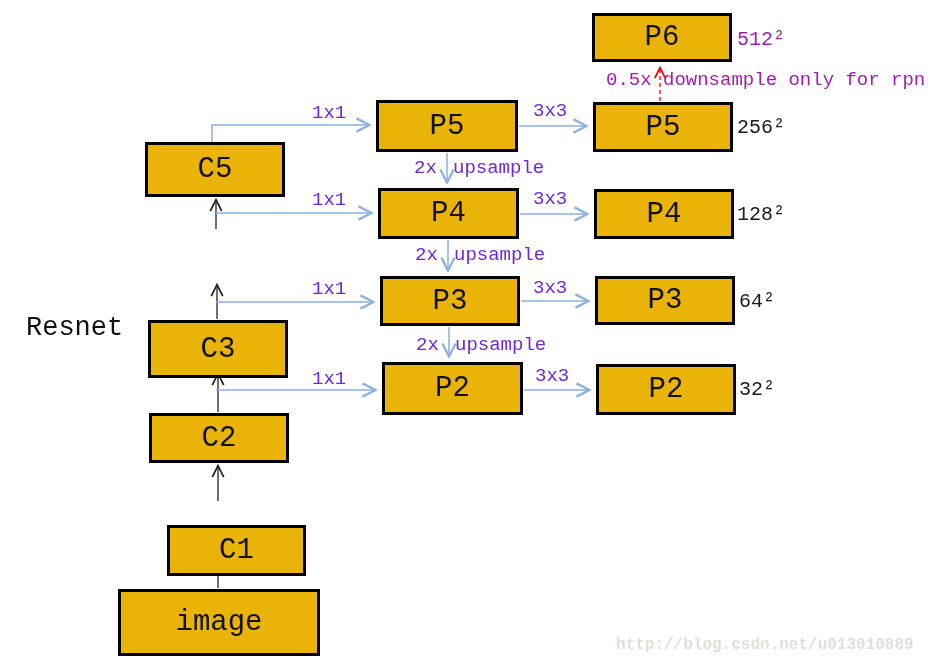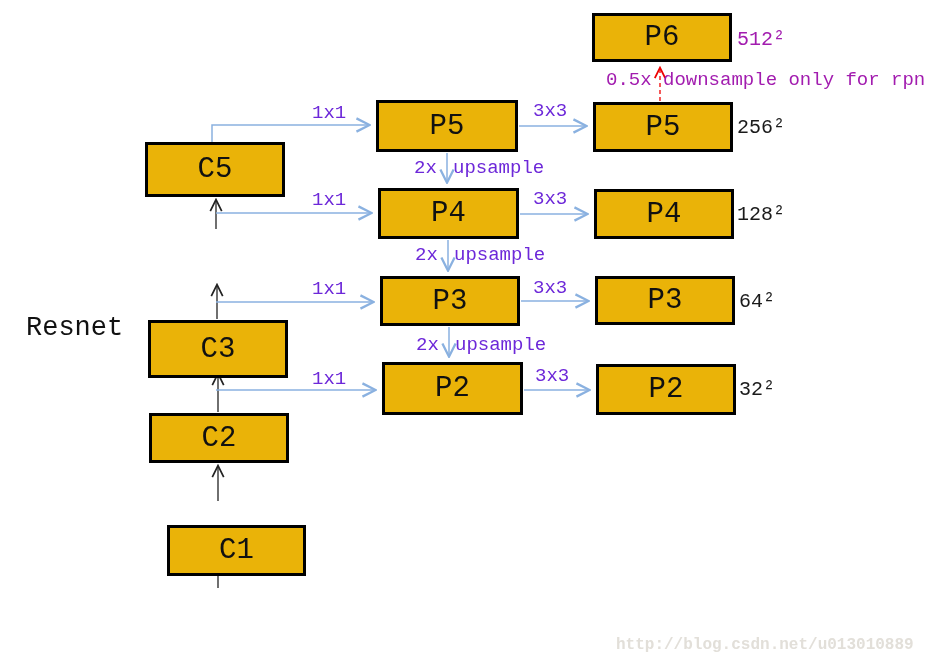--- a/index.html
+++ b/index.html
@@ -82,20 +82,21 @@
 
     <line x1="660" y1="101" x2="660" y2="69" stroke="#ee0000" stroke-width="1.3" stroke-dasharray="4 3" marker-end="url(#ahRed)"></line>
   </svg>
 
   <div class="title-lbl" style="left:10px; top:315px;margin-left:16px;">Resnet</div>
 
   <div class="box" style="left:145px; top:142px; width:140px; height:55px;">C5</div>
   <div class="box" style="left:148px; top:320px; width:140px; height:58px;">C3</div>
   <div class="box" style="left:149px; top:413px; width:140px; height:50px;">C2</div>
   <div class="box" style="left:167px; top:502px; width:139px; height:51px;margin-top:23px;">C1</div>
+  <div class="box" style="left:118px; top:589px; width:202px; height:67px;">image</div>
 
   <div class="box" style="left:376px; top:100px; width:142px; height:52px;">P5</div>
   <div class="box" style="left:378px; top:188px; width:141px; height:51px;">P4</div>
   <div class="box" style="left:380px; top:276px; width:140px; height:50px;">P3</div>
   <div class="box" style="left:382px; top:362px; width:141px; height:53px;">P2</div>
 
   <div class="box" style="left:592px; top:13px; width:140px; height:49px;">P6</div>
   <div class="box" style="left:593px; top:102px; width:140px; height:50px;">P5</div>
   <div class="box" style="left:594px; top:189px; width:140px; height:50px;">P4</div>
   <div class="box" style="left:595px; top:276px; width:140px; height:49px;">P3</div>

